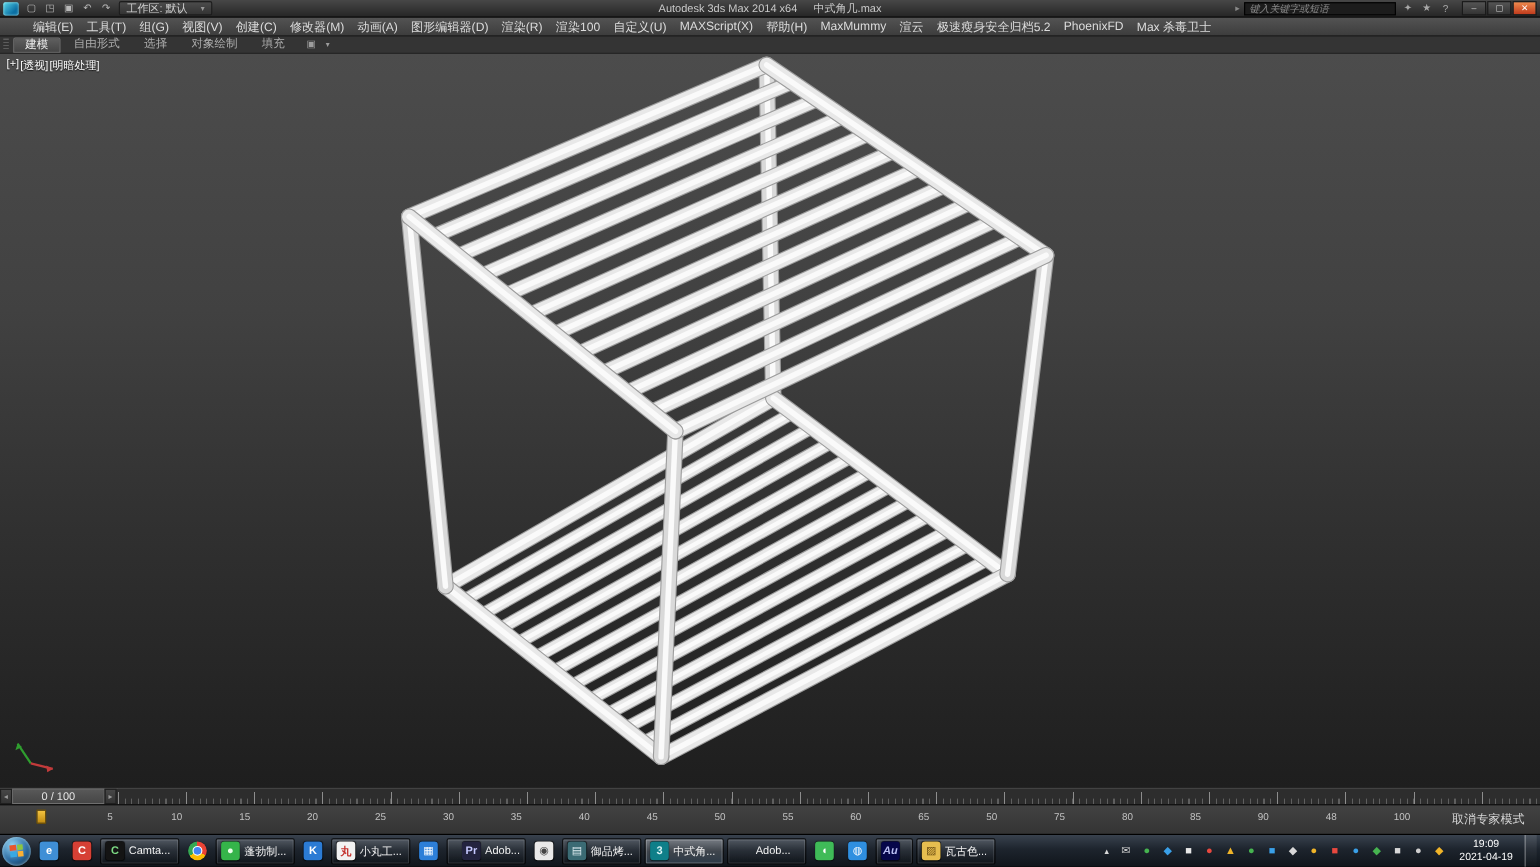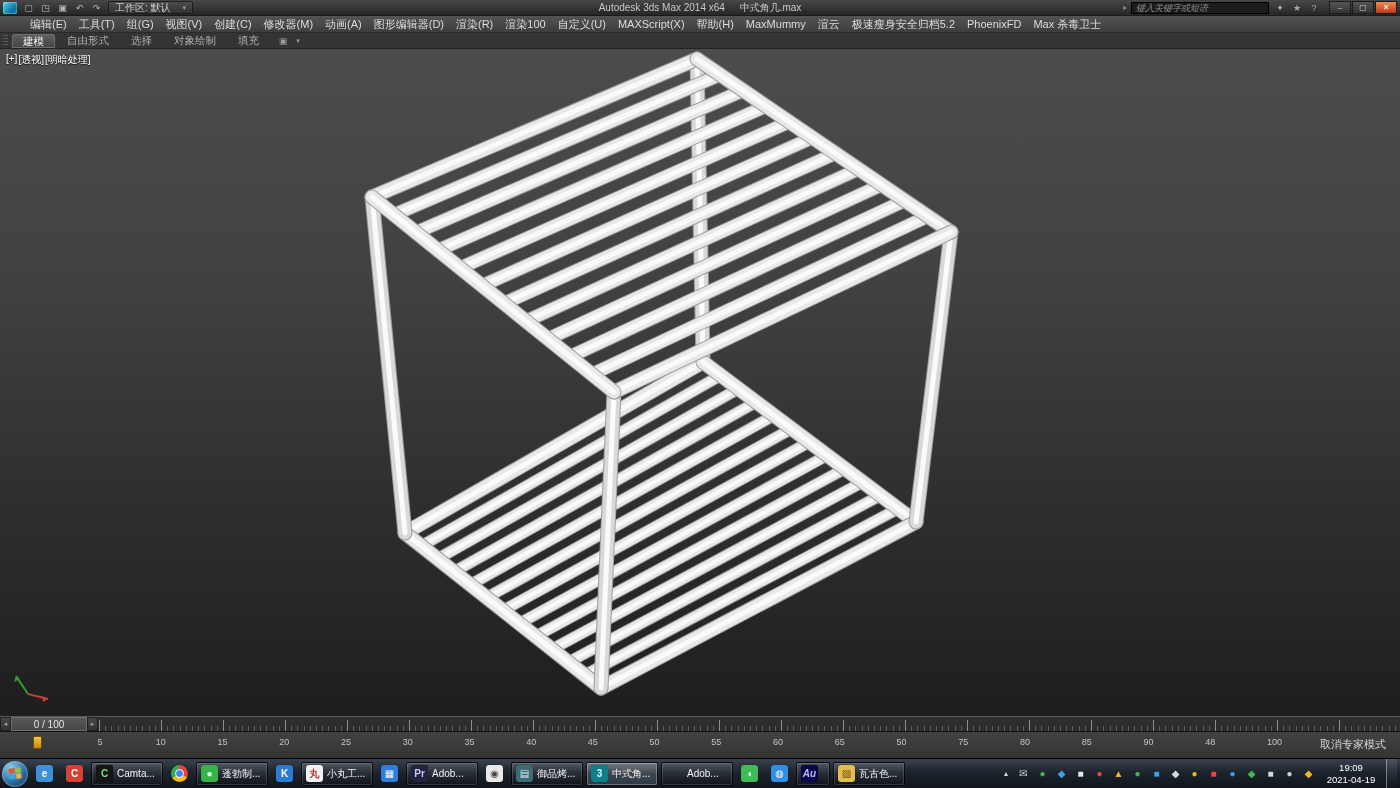--- a/index.html
+++ b/index.html
@@ -42,21 +42,21 @@
   
   .viewport{position:relative;flex:1;background:linear-gradient(180deg,#4c4c4c 0%,#414141 35%,#303030 65%,#1e1e1e 100%);overflow:hidden}
   .viewport svg.model{position:absolute;inset:0}
   .vp-label{position:absolute;top:4px;left:6px;display:flex;gap:1px;color:#fff;font-size:10px;text-shadow:0 1px 1px rgba(0,0,0,.8)}
   .vp-label span{cursor:default}
   .axis{position:absolute;left:8px;bottom:8px}
 
   
   .rulerrow{height:15px;background:#2d2d2d;border-top:1px solid #5b5b5b;display:flex;align-items:stretch}
   .tlbtn{width:11px;display:flex;align-items:center;justify-content:center;background:linear-gradient(#474747,#333);border:1px solid #1f1f1f;color:#9a9a9a;font-size:7px;cursor:default}
-  .framedisp{width:76px;display:flex;align-items:center;justify-content:center;background:linear-gradient(#585858,#464646);border:1px solid #6f6f6f;color:#e4e4e4;font-size:10px}
+  .framedisp{width:84px;display:flex;align-items:center;justify-content:center;background:linear-gradient(#585858,#464646);border:1px solid #6f6f6f;color:#e4e4e4;font-size:10px}
   .ruler{flex:1;margin-left:1px;background-color:#2d2d2d;background-image:repeating-linear-gradient(90deg,#8d8d8d 0 1px,transparent 1px 62px),repeating-linear-gradient(90deg,#5f5f5f 0 1px,transparent 1px 6.2px);background-size:100% 11px,100% 5px;background-position:0 100%,0 100%;background-repeat:no-repeat}
 
   
   .trackrow{position:relative;height:27px;background:linear-gradient(#424242,#343434);border-top:1px solid #141414}
   .flabels{position:absolute;left:96px;right:118px;top:5px;display:flex;justify-content:space-between;font-size:9px;color:#c2c2c2}
   .frame-label{min-width:8px;text-align:center}
   .slider{position:absolute;left:33px;top:4px;width:9px;height:13px;background:linear-gradient(#f5c440,#c18c12);border:1px solid #6d5008;border-radius:1px;cursor:default}
   .expert{position:absolute;right:8px;top:4px;color:#d6d6d6;font-size:11px;padding:1px 6px;cursor:default;white-space:nowrap}
 
   
@@ -333,21 +333,21 @@
           <div class="appic" style="background: rgb(43, 123, 212); color: rgb(255, 255, 255);">K</div>
         </div>
         <div class="tb-btn">
           <div class="appic" style="background: rgb(242, 242, 242); color: rgb(196, 50, 46);">丸</div>
           <span class="lbl">小丸工...</span>
         </div>
         <div class="tb-qicon">
           <div class="appic" style="background: rgb(45, 127, 216); color: rgb(255, 255, 255);">▦</div>
         </div>
         <div class="tb-btn">
-          <div class="appic" style="background: rgb(35, 35, 63); color: rgb(198, 201, 255);">Pr</div>
+          <div class="appic" style="background: rgb(35, 35, 63); color: rgb(198, 201, 255); margin-left: 9px;">Pr</div>
           <span class="lbl">Adob...</span>
         </div>
         <div class="tb-qicon">
           <div class="appic" style="background: rgb(233, 233, 233); color: rgb(68, 68, 68);">◉</div>
         </div>
         <div class="tb-btn">
           <div class="appic" style="background: rgb(59, 107, 116); color: rgb(223, 238, 242);">▤</div>
           <span class="lbl">御品烤...</span>
         </div>
         <div class="tb-btn active">

